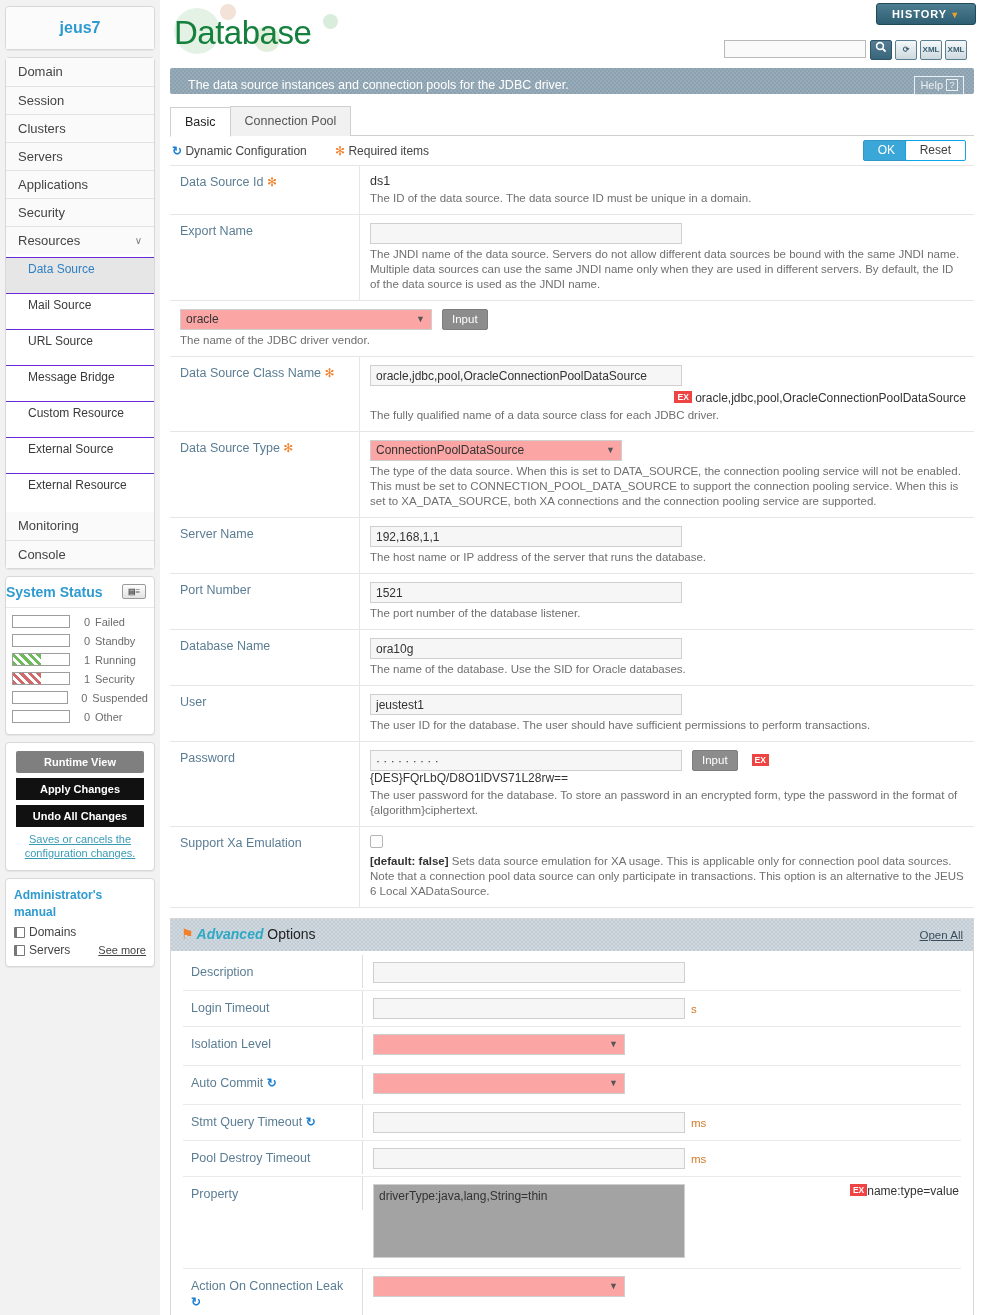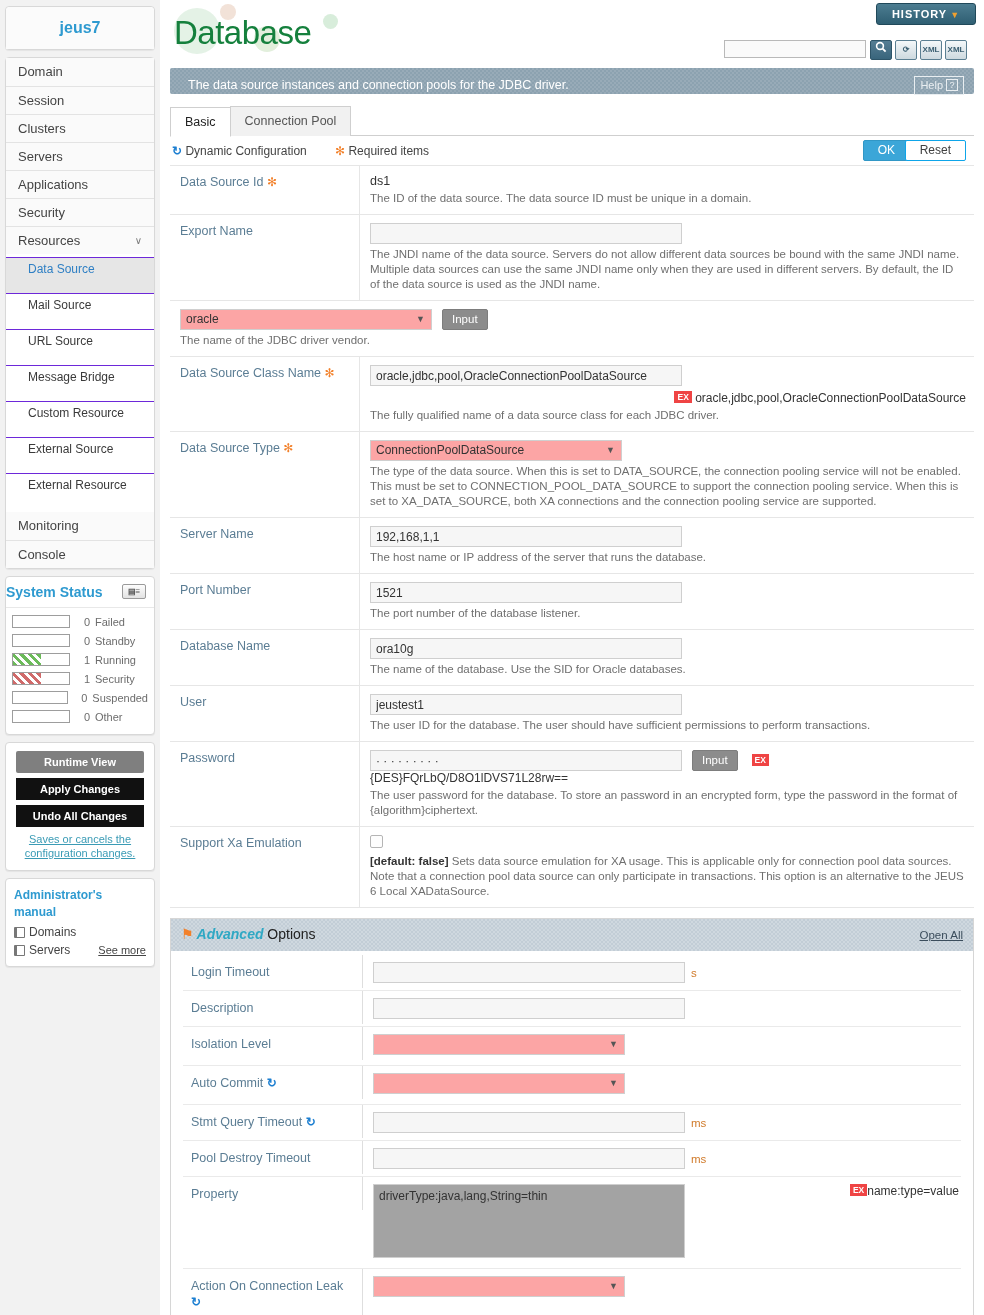--- a/index.html
+++ b/index.html
@@ -442,28 +442,28 @@
 
   <div class="adv-wrap">
     <div class="adv-head">
       <div class="t">
         <span class="pin">⚑</span><em>Advanced</em><span> Options</span>
       </div>
       <div class="openall">Open All</div>
     </div>
     <div class="adv-body" id="adv-body">
         <div class="arow">
+          <div class="acell-l"><span>Description</span></div>
+          <div class="acell-r"><input class="tinput" value="" style=""></div>
+        </div>
+        <div class="arow">
           <div class="acell-l"><span>Login Timeout</span></div>
           <div class="acell-r"><input class="tinput" value="" style=""><span class="unit">s</span></div>
         </div>
         <div class="arow">
-          <div class="acell-l"><span>Description</span></div>
-          <div class="acell-r"><input class="tinput" value="" style=""></div>
-        </div>
-        <div class="arow">
           <div class="acell-l"><span>Isolation Level</span></div>
           <div class="acell-r"><span class="tselect"><span></span><span class="arw">▼</span></span></div>
         </div>
         <div class="arow">
           <div class="acell-l"><span>Auto Commit</span> <span class="refresh-ico">↻</span></div>
           <div class="acell-r"><span class="tselect"><span></span><span class="arw">▼</span></span></div>
         </div>
         <div class="arow">
           <div class="acell-l"><span>Stmt Query Timeout</span> <span class="refresh-ico">↻</span></div>
           <div class="acell-r"><input class="tinput" value="" style=""><span class="unit">ms</span></div>

